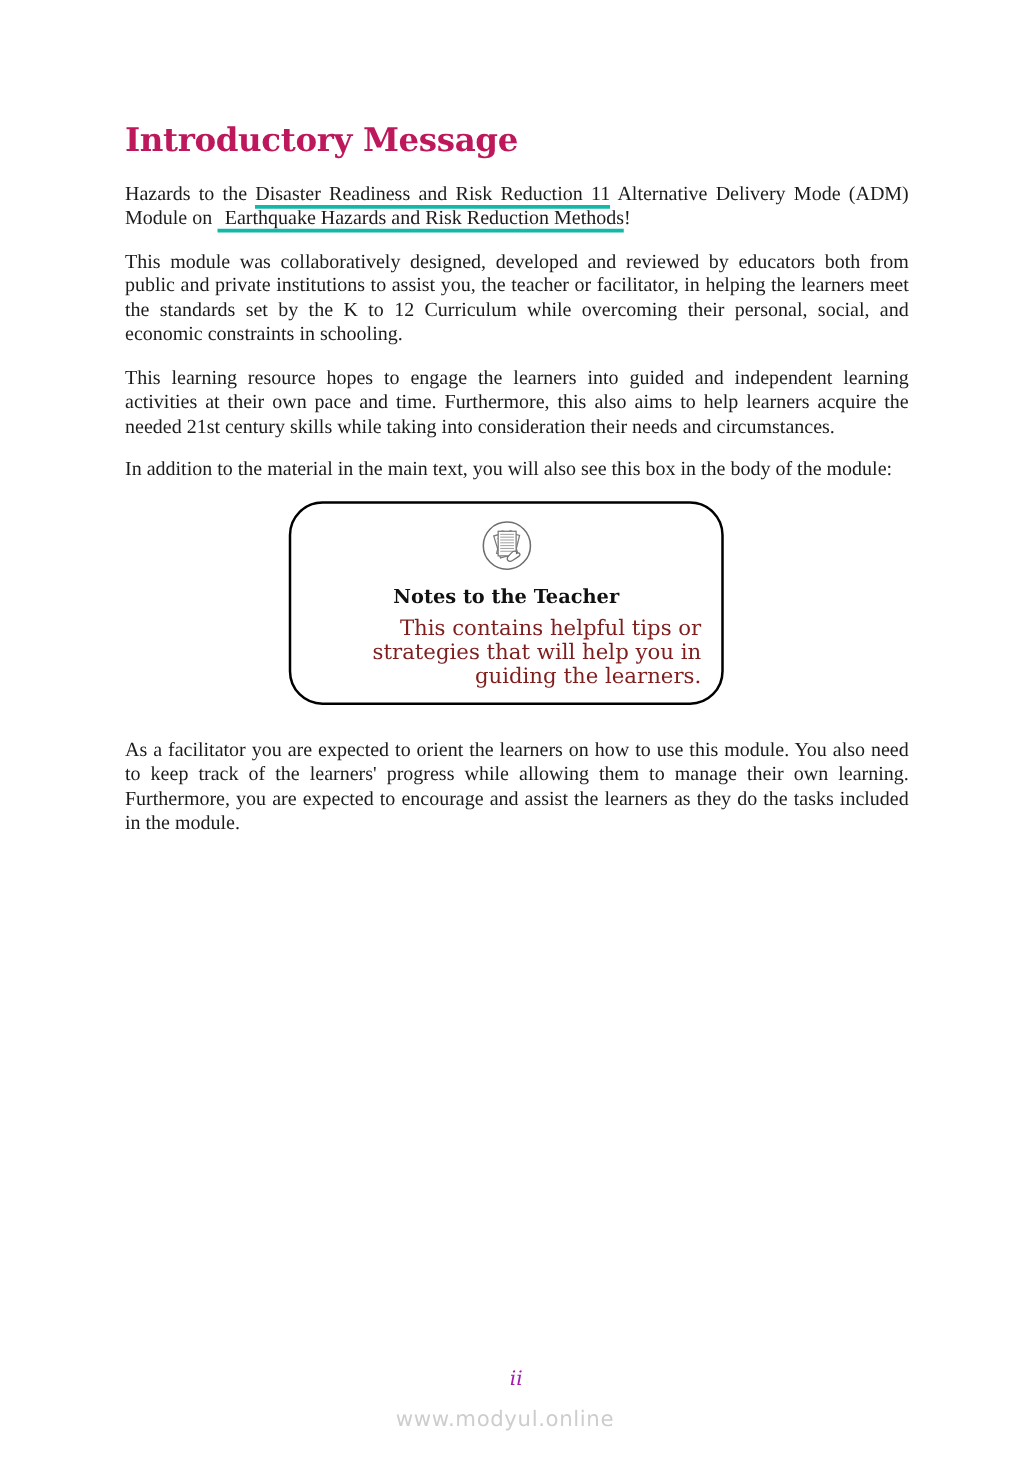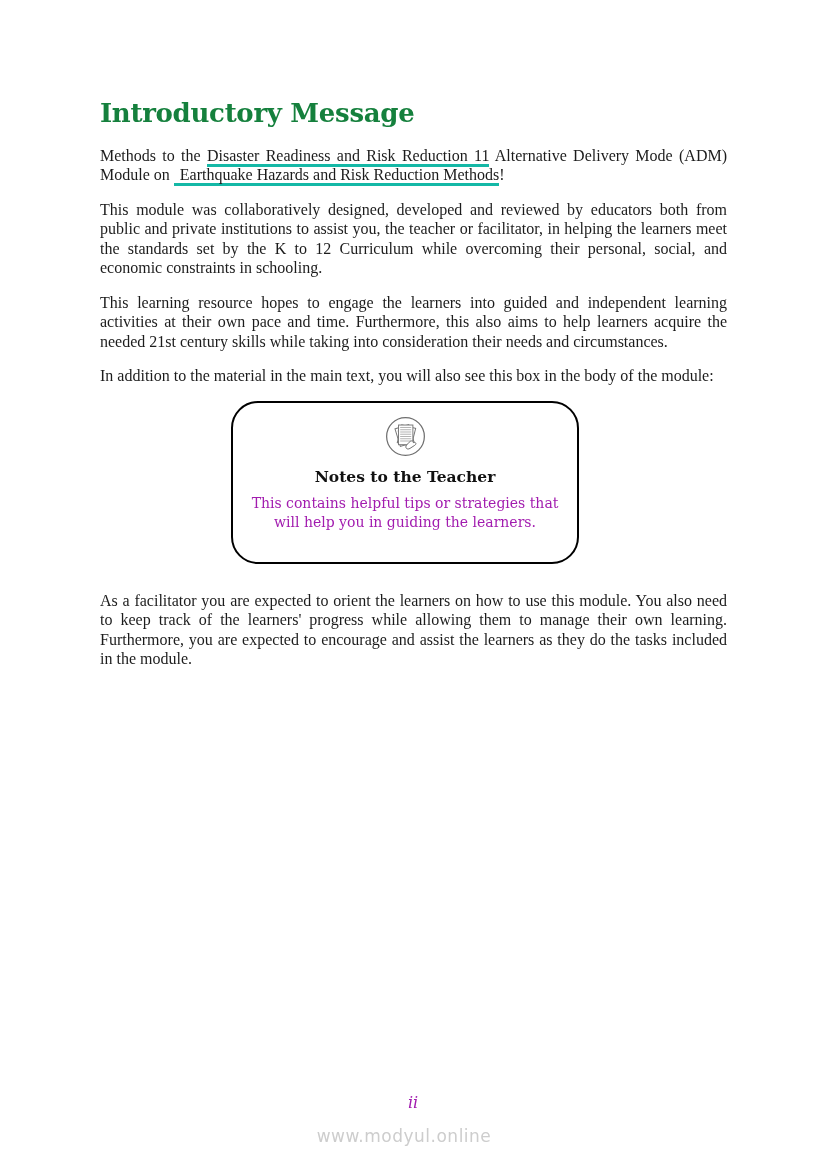--- a/index.html
+++ b/index.html
@@ -14,21 +14,21 @@
     font-family: "Liberation Serif", serif;
     color: #1c1c1c;
     overflow: hidden;
   }
   .doc-title {
     font-family: "DejaVu Serif", serif;
     font-weight: bold;
     font-size: 26px;
     line-height: 1.15;
     letter-spacing: -0.3px;
-    color: #15803d;
+    color: #be185d;
     margin: 0 0 17px 0;
   }
   .body-par {
     font-size: 16px;
     line-height: 19.5px;
     text-align: justify;
     margin: 0 0 15px 0;
   }
   .salutation { text-align: left; }
   .ul {
@@ -50,25 +50,25 @@
   .note-icon-wrap { height: 41px; }
   .note-icon-wrap svg { width: 41px; height: 41px; }
   .note-title {
     font-weight: bold;
     font-size: 15.5px;
     line-height: 19px;
     margin-top: 10px;
     color: #111111;
   }
   .note-body {
-    font-size: 14px;
+    font-size: 17px;
     line-height: 19px;
-    text-align: center;
+    text-align: right;
     margin: 8px 4px 0 4px;
-    color: #a21caf;
+    color: #7f1d1d;
   }
   .page-number {
     position: absolute;
     left: 0; right: 0;
     bottom: 57px;
     text-align: center;
     font-family: "DejaVu Serif", serif;
     font-style: italic;
     font-size: 16px;
     color: #a21caf;
@@ -85,21 +85,21 @@
   }
 </style>
 </head>
 <body>
 
 <div class="page">
 
   <h1 class="doc-title">Introductory Message</h1>
 
 
-  <p class="body-par"><span>Methods to the </span><span class="ul">Disaster Readiness and Risk Reduction 11</span><span> Alternative Delivery Mode (ADM) Module on </span><span class="ul ul-pad">Earthquake Hazards and Risk Reduction Methods</span><span>!</span></p>
+  <p class="body-par"><span>Hazards to the </span><span class="ul">Disaster Readiness and Risk Reduction 11</span><span> Alternative Delivery Mode (ADM) Module on </span><span class="ul ul-pad">Earthquake Hazards and Risk Reduction Methods</span><span>!</span></p>
 
   <p class="body-par">This module was collaboratively designed, developed and reviewed by educators both from public and private institutions to assist you, the teacher or facilitator, in helping the learners meet the standards set by the K to 12 Curriculum while overcoming their personal, social, and economic constraints in schooling.</p>
 
   <p class="body-par">This learning resource hopes to engage the learners into guided and independent learning activities at their own pace and time. Furthermore, this also aims to help learners acquire the needed 21st century skills while taking into consideration their needs and circumstances.</p>
 
   <p class="body-par">In addition to the material in the main text, you will also see this box in the body of the module:</p>
 
   <div class="note-box">
     <div class="note-icon-wrap">
       <svg viewBox="0 0 100 100" aria-hidden="true">

